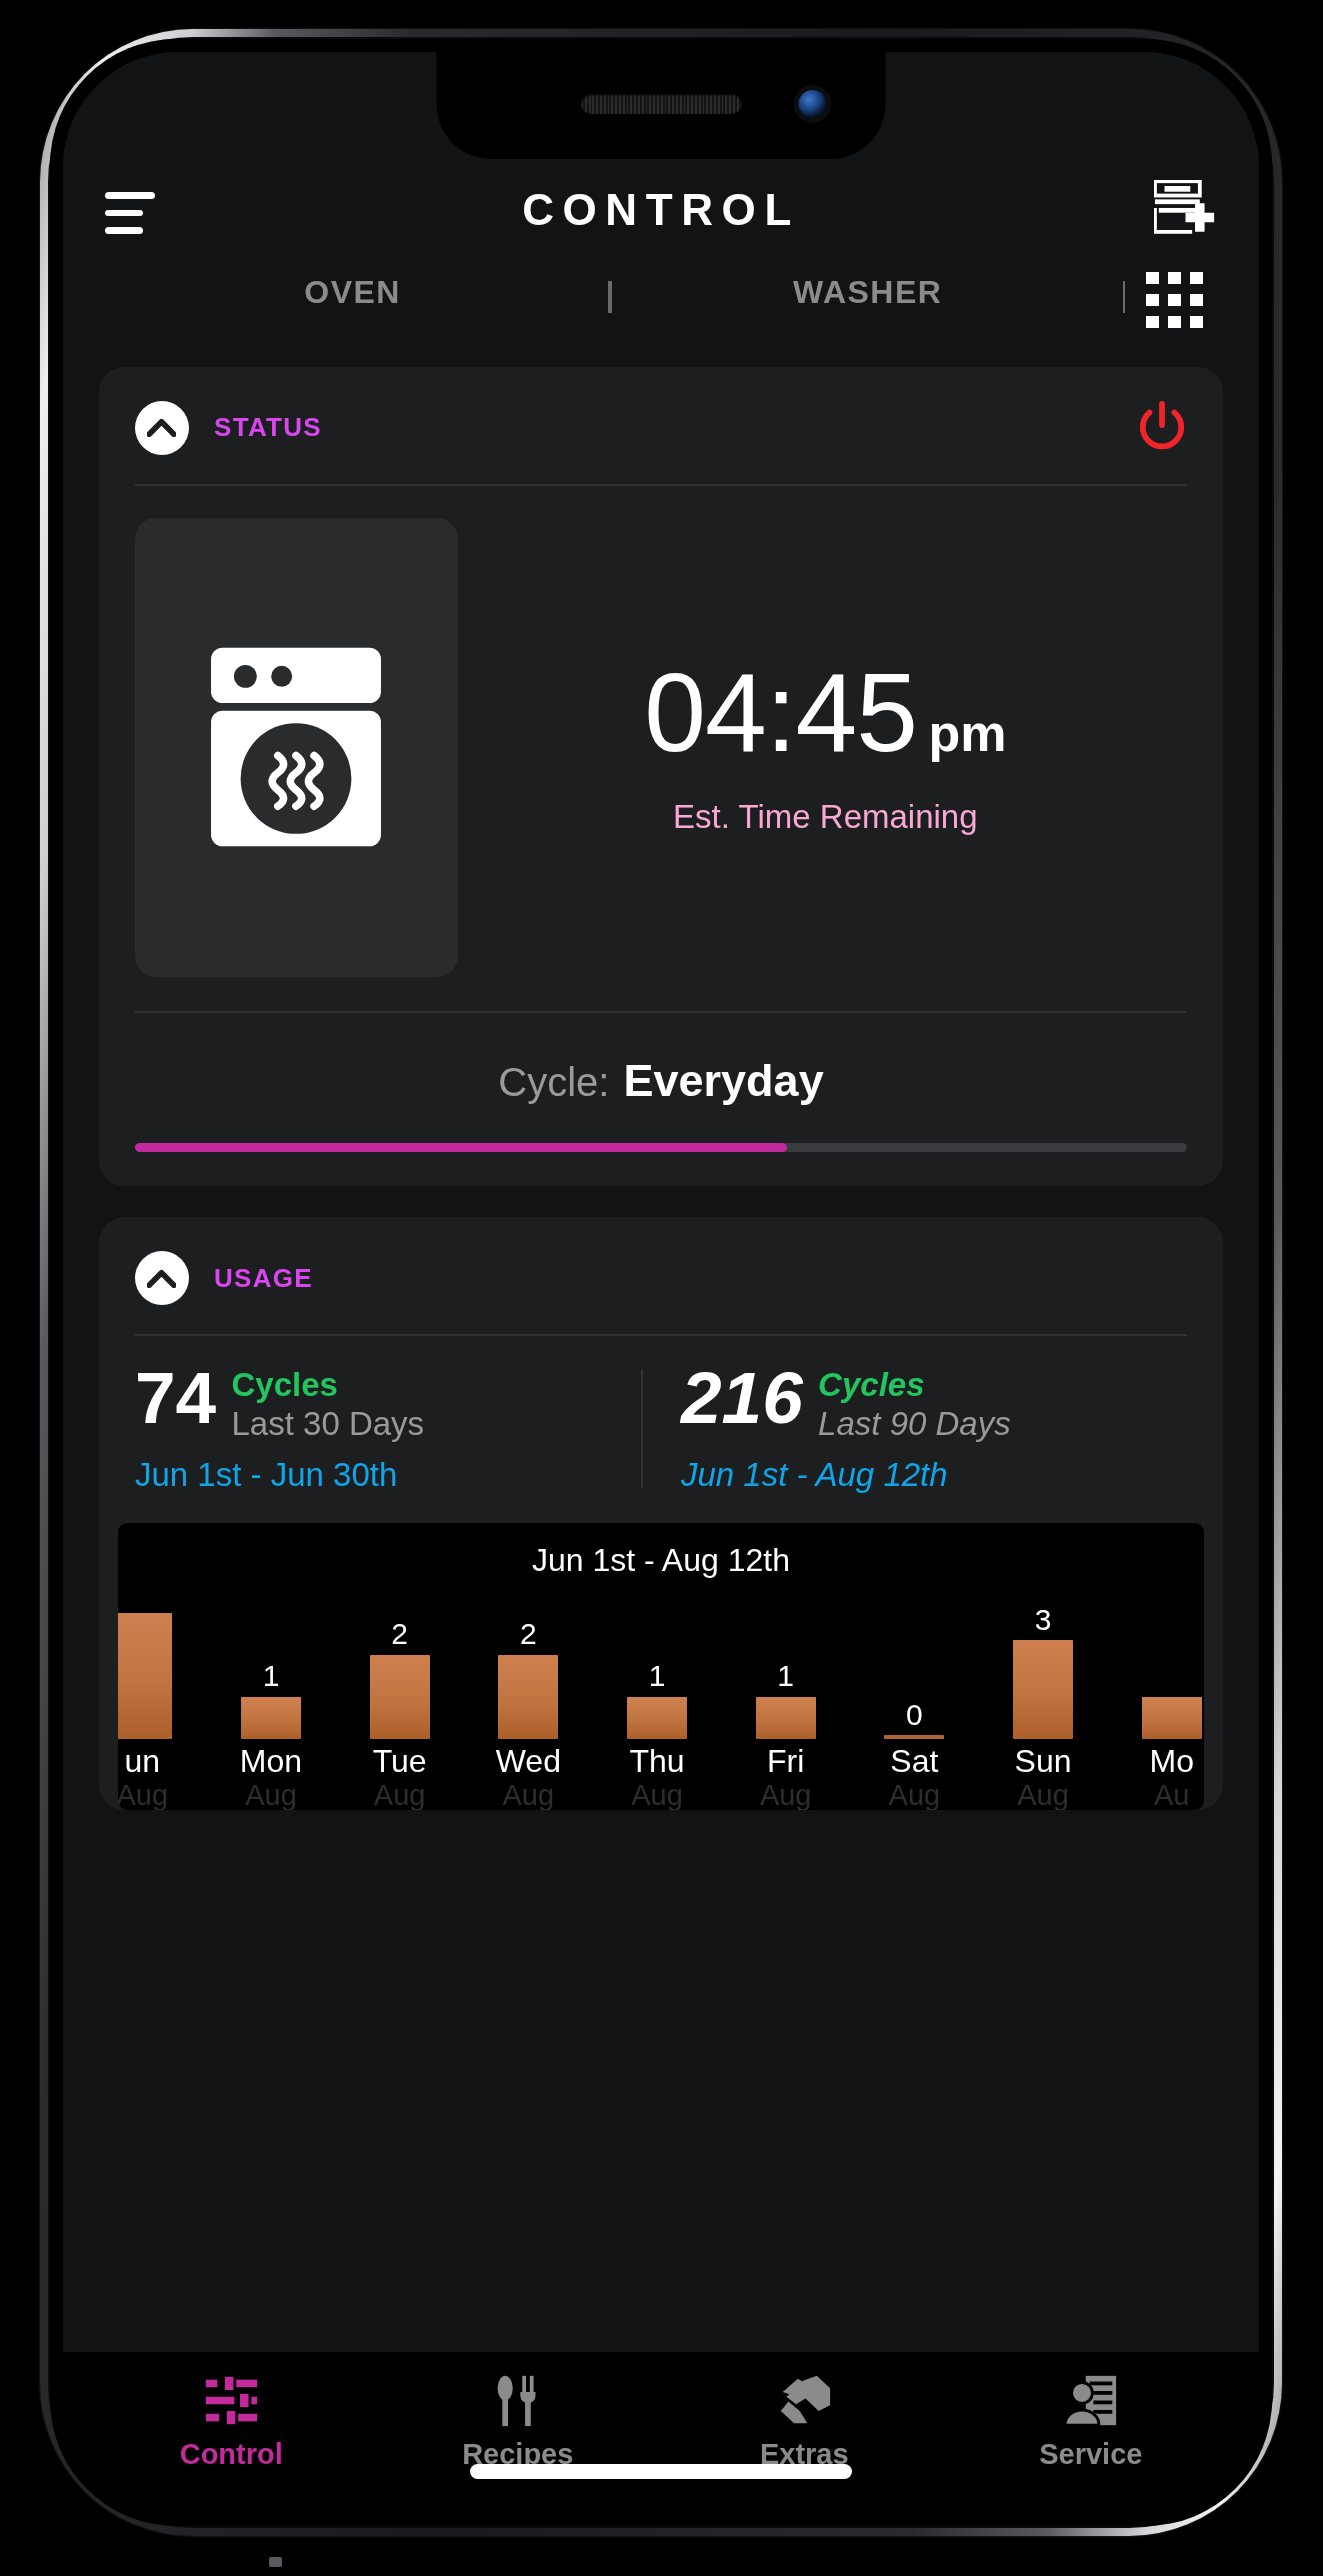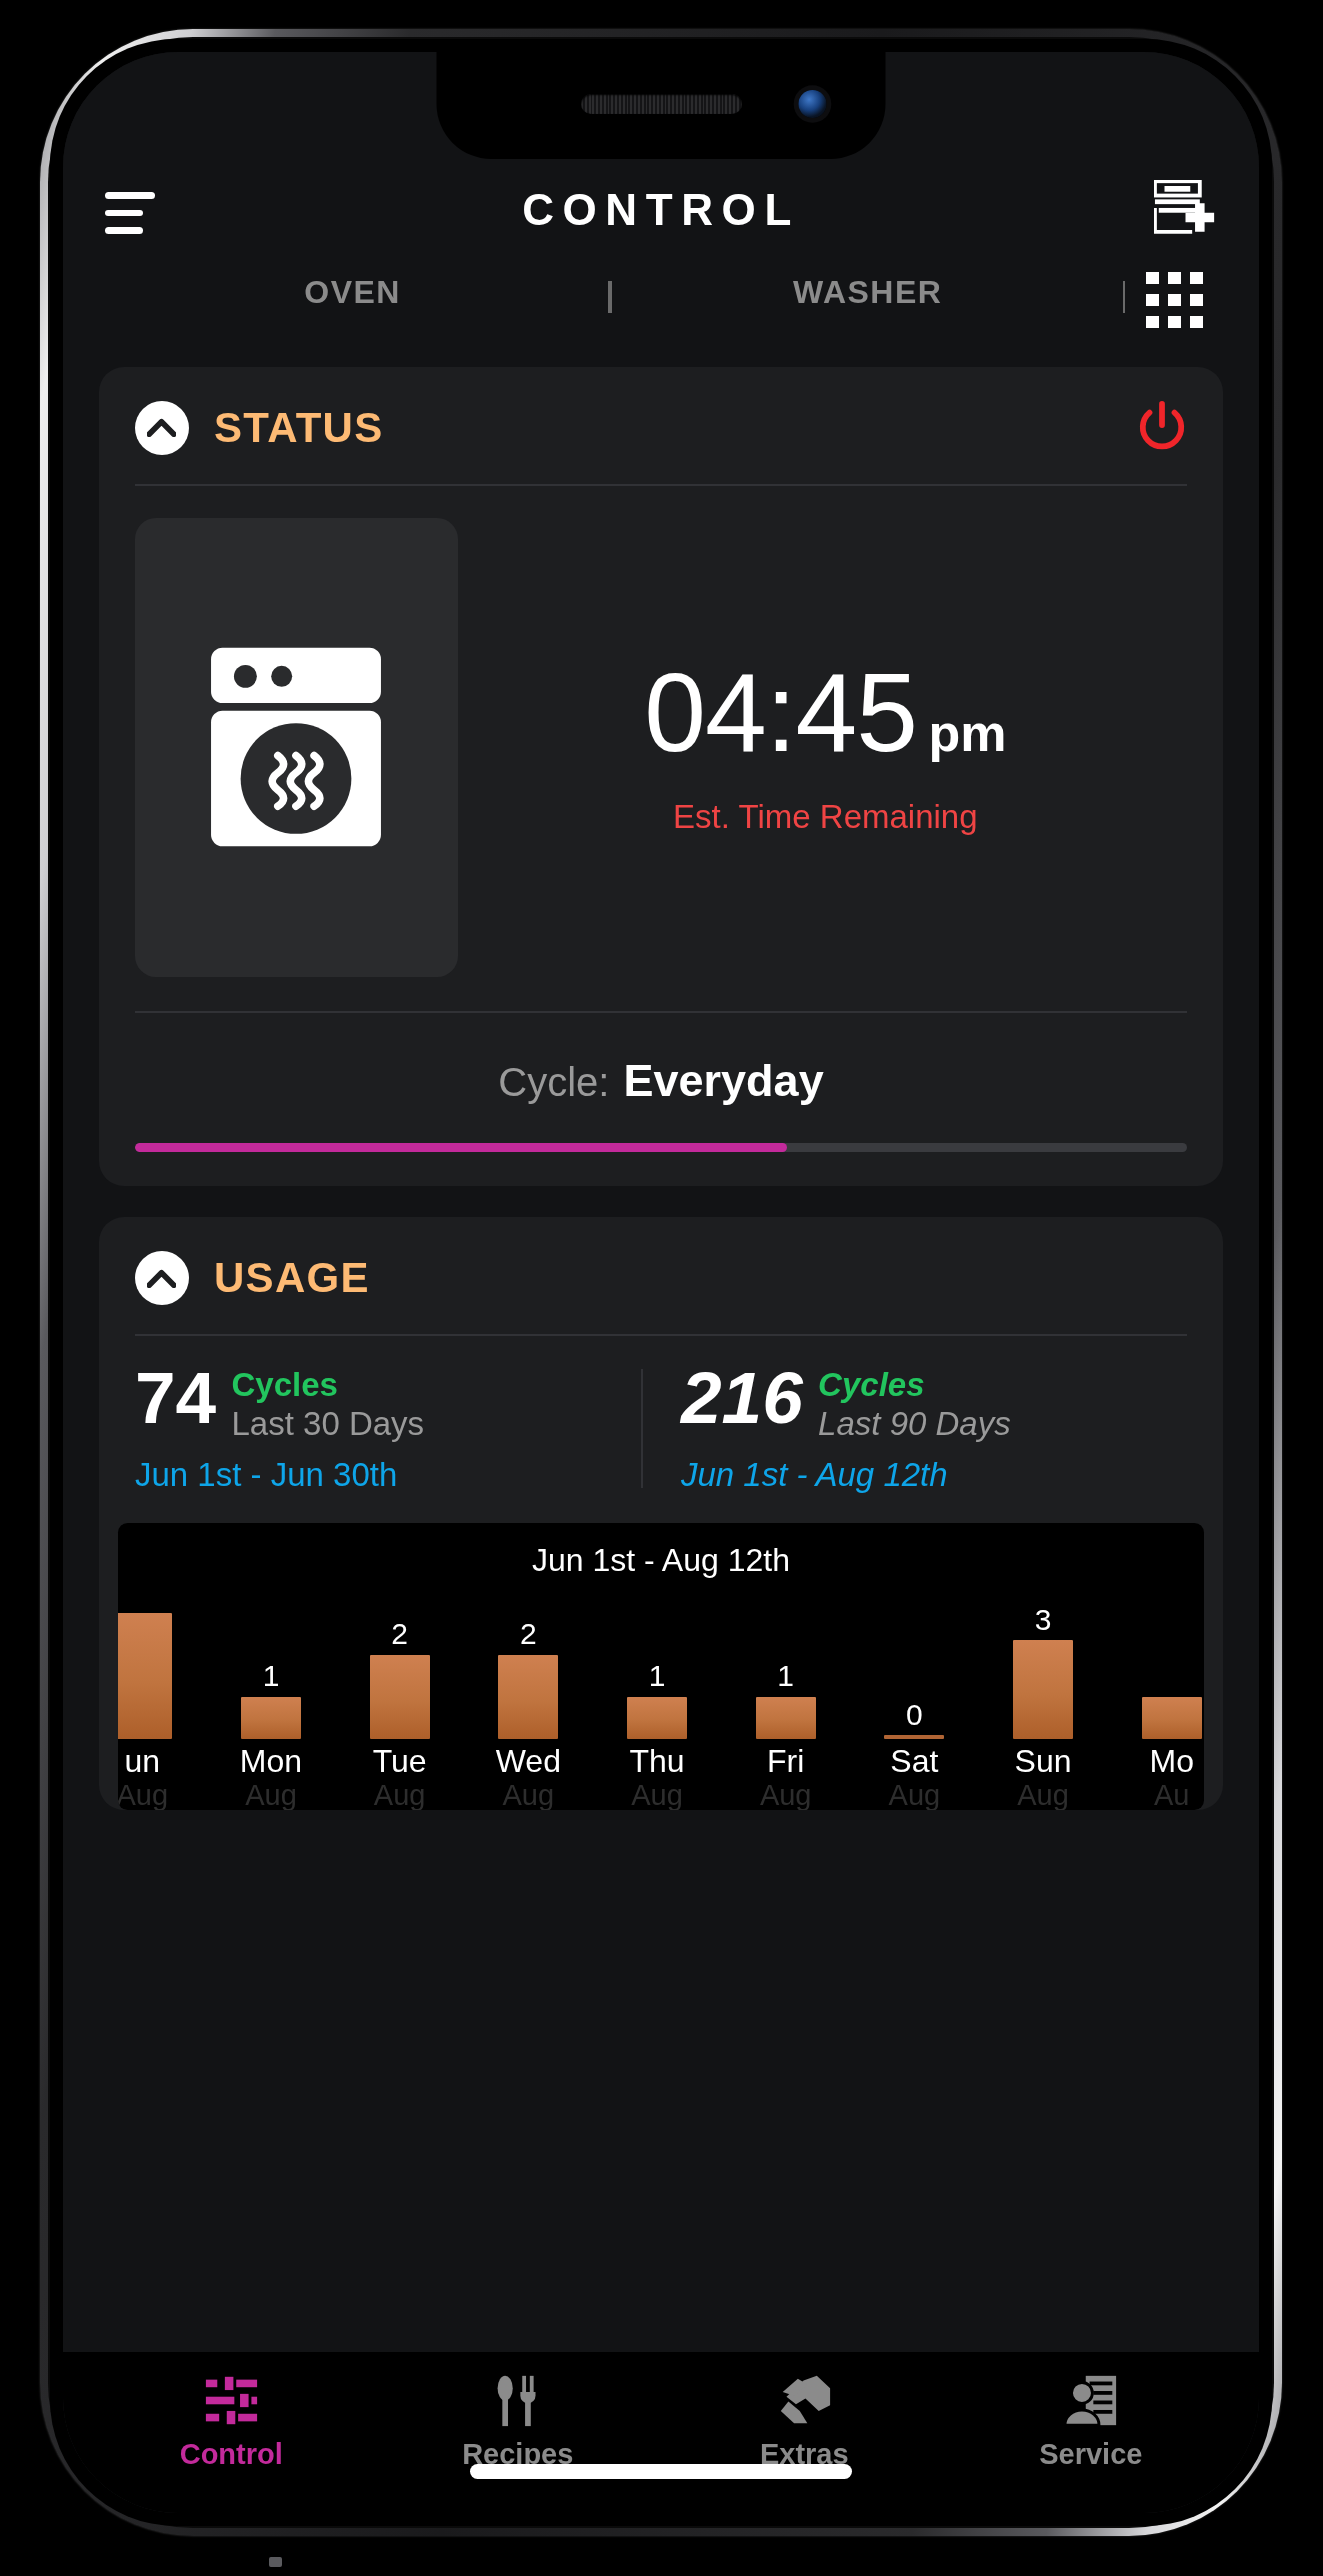--- a/index.html
+++ b/index.html
@@ -126,36 +126,36 @@
   .body-scroll { flex: 1 1 auto; padding: 0 36px; overflow: hidden; position: relative; }
 
   .card { background: #1d1e20; border-radius: 25px; margin-bottom: 31px; overflow: hidden; }
   .card-head { display: flex; align-items: center; padding: 34px 36px 29px 36px; }
   .chev-circle {
     width: 54px; height: 54px; border-radius: 50%; background: #fff;
     display: flex; align-items: center; justify-content: center; flex: 0 0 54px; cursor: pointer;
   }
   .chev-circle svg { display: block; }
   .card-head-title {
-    color: #fdba74; font-size: 42px; font-weight: bold; letter-spacing: 1.3px; margin-left: 25px;
+    color: #d946ef; font-size: 26px; font-weight: bold; letter-spacing: 1.3px; margin-left: 25px;
   }
   .power-btn { margin-left: auto; width: 50px; height: 54px; cursor: pointer; }
   .divider { height: 1.9px; background: #313236; margin: 0 36px; }
 
   
   .status-body { padding: 32px 36px 0 36px; display: flex; align-items: center; }
   .dryer-tile {
     width: 323px; height: 459px; background: #2a2b2d; border-radius: 21px;
     display: flex; align-items: center; justify-content: center; flex: 0 0 323px;
   }
   .timer-block { flex: 1; text-align: center; padding-left: 5.7px; }
   .timer-row { display: flex; align-items: baseline; justify-content: center; }
   .timer-main { color: #fff; font-size: 111px; font-weight: normal; letter-spacing: -1px; line-height: 1; }
   .timer-ampm { color: #fff; font-size: 52px; font-weight: bold; margin-left: 11.5px; }
-  .timer-sub { color: #ef4444; font-size: 33px; margin-top: 29px; }
+  .timer-sub { color: #f9a8d4; font-size: 33px; margin-top: 29px; }
 
   .cycle-wrap { padding: 0 36px; }
   .cycle-sep { height: 1.9px; background: #313236; margin: 34px 0 0 0; }
   .cycle-row { text-align: center; padding: 42px 0 36px 0; }
   .cycle-label { color: #9a9a9a; font-size: 40px; }
   .cycle-value { color: #fff; font-size: 45px; font-weight: bold; margin-left: 9.6px; }
   .progress-track { height: 9.6px; background: #3a3b3f; border-radius: 4.8px; margin-bottom: 34px; overflow: hidden; }
   .progress-fill { height: 100%; background: #c32a9b; border-radius: 4.8px; }
 
   

